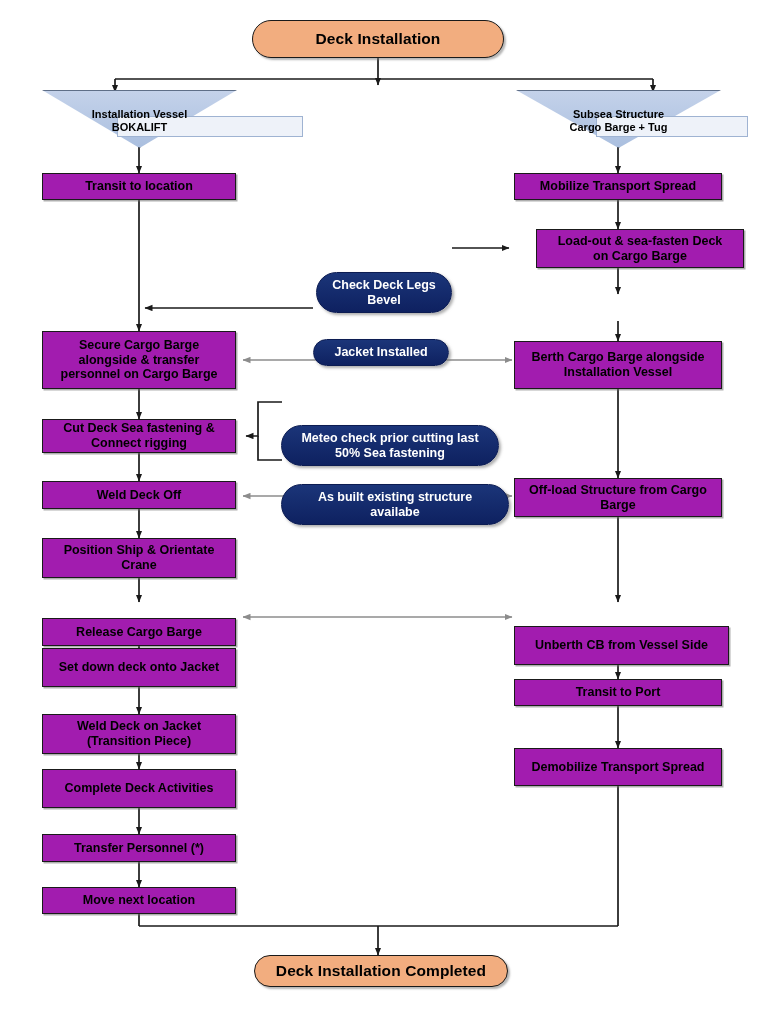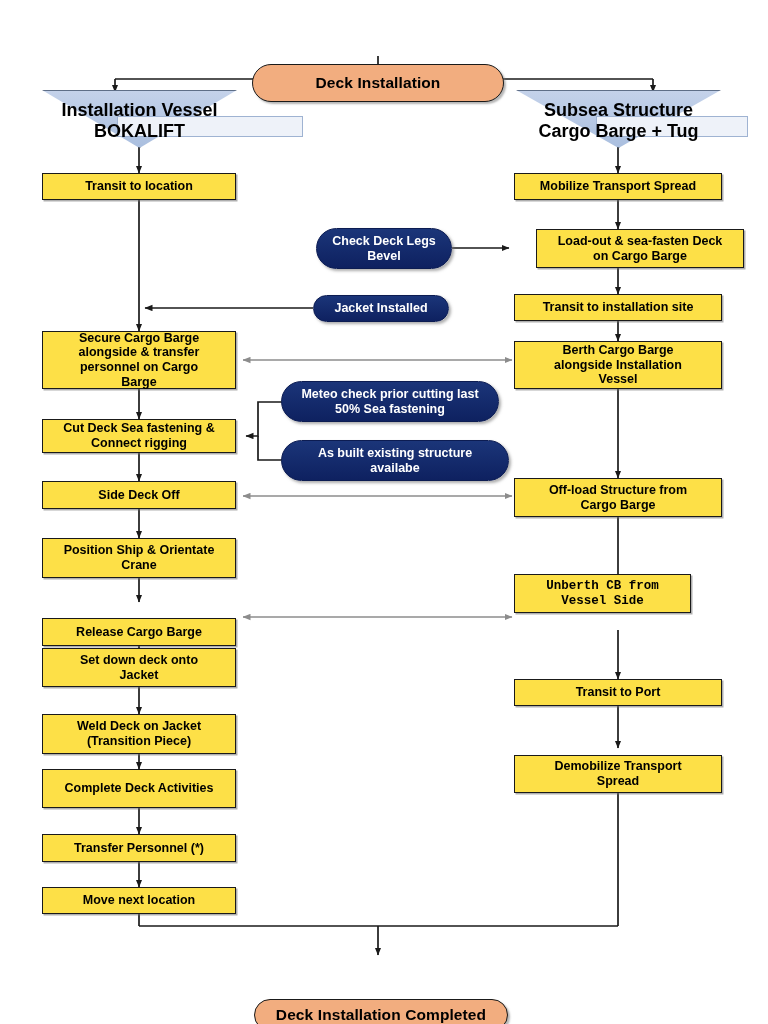--- a/index.html
+++ b/index.html
@@ -32,56 +32,56 @@
     display: flex;
     align-items: center;
     justify-content: center;
     text-align: center;
     font-weight: bold;
     line-height: 1.18;
     z-index: 5;
   }
   
   .proc {
-    background: #fde047;
+    background: #a21caf;
     border: 1.6px solid #1a1a1a;
     color: #000000;
     font-size: 12.5px;
     box-shadow: 1.5px 1.5px 0 rgba(110,110,110,0.55);
-    padding: 2px 20px;
+    padding: 2px 12px;
     justify-content: center;
   }
   
   .term {
     background: #f2ad7f;
     border: 1.6px solid #1a1a1a;
     border-radius: 999px;
     color: #000000;
     font-size: 15.5px;
     letter-spacing: 0.1px;
     box-shadow: 2px 2px 2px rgba(120,120,120,0.55);
-    margin-top: 44px;
   }
   
   .note {
     background: #13286b;
     background: linear-gradient(180deg,#1b3579 0%,#0e2160 100%);
     border: 1px solid #0c1c52;
     border-radius: 999px;
     color: #ffffff;
     font-size: 12.5px;
     padding: 2px 10px;
     box-shadow: 2px 2px 3px rgba(120,120,120,0.6);
+    margin-top: 44px;
   }
   
   .lane {
     background: transparent;
     border: none;
     color: #000000;
-    font-size: 18px;
+    font-size: 11px;
   }
   .lane .lane-shape {
     position: absolute;
     left: 0; top: 0; right: 0; bottom: 0;
     background: linear-gradient(180deg,#c4d2ea 0%,#aabfdf 100%);
     border: 1.4px solid #5f6f88;
     clip-path: polygon(0 0, 100% 0, 50% 100%, 0 0);
     -webkit-clip-path: polygon(0 0, 100% 0, 50% 100%, 0 0);
   }
   .lane .lane-tab {
@@ -197,21 +197,21 @@
 
   <div class="node proc" style="left:42px; top:419px; width:194px; height:34px;">
     <span>Cut Deck Sea fastening &amp; Connect rigging</span>
   </div>
 
   <div class="node proc" style="left:42px; top:331px; width:194px; height:58px;">
     <span>Secure Cargo Barge alongside &amp; transfer personnel on Cargo Barge</span>
   </div>
 
   <div class="node proc" style="left:42px; top:481px; width:194px; height:28px;">
-    <span>Side Deck Off</span>
+    <span>Weld Deck Off</span>
   </div>
 
   <div class="node proc" style="left:42px; top:538px; width:194px; height:40px;">
     <span>Position Ship &amp; Orientate Crane</span>
   </div>
 
   <div class="node proc" style="left:42px; top:602px; width:194px; height:28px;margin-top:16px;">
     <span>Release Cargo Barge</span>
   </div>
 
@@ -236,41 +236,38 @@
   </div>
 
   <div class="node proc" style="left:514px; top:173px; width:208px; height:27px;">
     <span>Mobilize Transport Spread</span>
   </div>
 
   <div class="node proc" style="left:536px; top:229px; width:208px; height:39px;">
     <span>Load-out &amp; sea-fasten Deck on Cargo Barge</span>
   </div>
 
-  <div class="node proc" style="left:514px; top:294px; width:208px; height:27px;">
-    <span>Transit to installation site</span>
-  </div>
 
   <div class="node proc" style="left:514px; top:341px; width:208px; height:48px;">
     <span>Berth Cargo Barge alongside Installation Vessel</span>
   </div>
 
   <div class="node proc" style="left:514px; top:478px; width:208px; height:39px;">
     <span>Off-load Structure from Cargo Barge</span>
   </div>
 
-  <div class="node proc" style="left:514px; top:574px; width:177px; height:39px;font-family:Liberation Mono, monospace;">
+  <div class="node proc" style="left:514px; top:626px; width:215px; height:39px;">
     <span>Unberth CB from Vessel Side</span>
   </div>
 
   <div class="node proc" style="left:514px; top:679px; width:208px; height:27px;">
     <span>Transit to Port</span>
   </div>
 
-  <div class="node proc" style="left:514px; top:748px; width:208px; height:38px;margin-top:7px;">
+  <div class="node proc" style="left:514px; top:748px; width:208px; height:38px;">
     <span>Demobilize Transport Spread</span>
   </div>
 
   <div class="node note" style="left:316px; top:228px; width:136px; height:41px;">
     <span>Check Deck Legs Bevel</span>
   </div>
 
   <div class="node note" style="left:313px; top:295px; width:136px; height:27px;">
     <span>Jacket Installed</span>
   </div>

